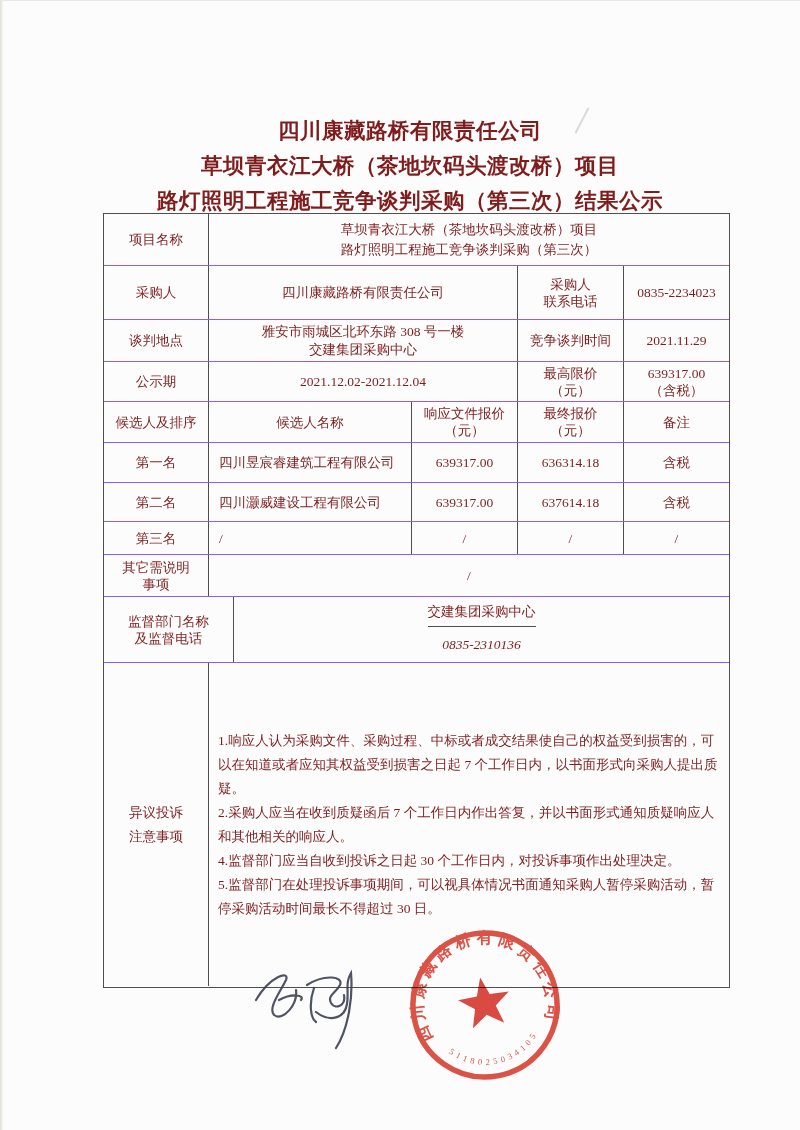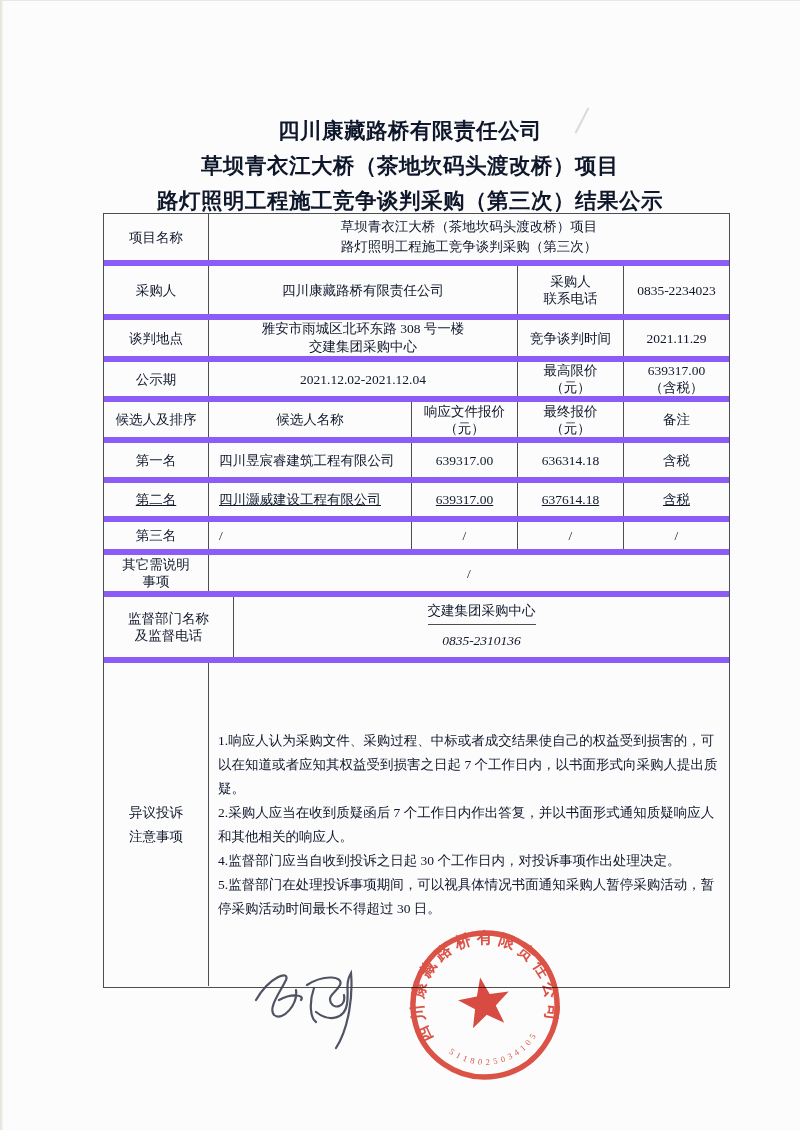--- a/index.html
+++ b/index.html
@@ -1,42 +1,42 @@
 <!DOCTYPE html>
 <html><head>
 <meta charset="utf-8">
 <style>
   html,body{margin:0;padding:0;background:#ffffff;}
   .page{
     position:relative;width:800px;height:1130px;overflow:hidden;
-    background:#fcfcfd;color:#0f172a;
+    background:#fcfcfd;color:#7f1d1d;
     font-family:"Liberation Serif","DejaVu Serif",serif;
   }
   .edge-left{position:absolute;left:0;top:0;width:3px;height:1130px;
     background:linear-gradient(to right,#d9dbcc,#f4f4f1);opacity:.8;}
   .edge-top{position:absolute;left:0;top:0;width:800px;height:1px;background:#e7e8ea;}
   .pen-mark{position:absolute;left:581px;top:106px;width:2px;height:29px;
     background:#b9bdc4;opacity:.55;transform:rotate(27deg);border-radius:2px;}
   .titles{position:absolute;left:88px;top:114px;width:644px;text-align:center;
     font-weight:700;font-size:21.5px;line-height:35px;letter-spacing:.5px;}
   
   .tbl{position:absolute;left:103px;top:213px;width:627px;height:775px;
     border:1px solid #4e4e4e;box-sizing:border-box;font-size:13.5px;line-height:17px;}
   .tbl *{box-sizing:border-box;}
-  .row{display:flex;border-bottom:6px solid #8b5cf6;}
+  .row{display:flex;border-bottom:1px solid #8b5cf6;}
   .row:last-child{border-bottom:none;}
   .cell{border-right:1px solid #4e4e4e;display:flex;align-items:center;
     justify-content:center;text-align:center;padding:2px 4px;}
   .cell:last-child{border-right:none;}
   .pre{white-space:pre-line;}
   .left{justify-content:flex-start;text-align:left;padding-left:10px;}
   .wa{width:105px;} .wb{width:203px;} .wc{width:106px;} .wd{width:106px;} .we{width:105px;}
   .wbc{width:309px;} .wbcde{width:520px;}
   .h1{height:52px;} .h2{height:54px;} .h3{height:42px;} .h4{height:40px;}
-  .h5{height:41px;} .h6{height:40px;} .h7{height:39px;text-decoration:underline;} .h8{height:33px;}
+  .h5{height:41px;} .h6{height:40px;} .h7{height:39px;} .h8{height:33px;}
   .h9{height:42px;} .h10{height:66px;} .h11{height:323px;}
   .sup-label{width:130px;}
   .sup-content{width:495px;display:flex;flex-direction:column;padding:0;}
   .sup-top{height:30px;border-bottom:1px solid #4e4e4e;display:flex;align-items:center;justify-content:center;}
   .sup-bot{height:35px;display:flex;align-items:center;justify-content:center;font-style:italic;}
   .obj-content{flex-direction:column;align-items:flex-start;justify-content:center;
     padding:6px 8px 6px 9px;line-height:24px;text-align:left;}
   .obj-content div{width:100%;}
   
   .sign-label{position:absolute;left:100px;top:997px;font-size:18px;letter-spacing:1px;}

